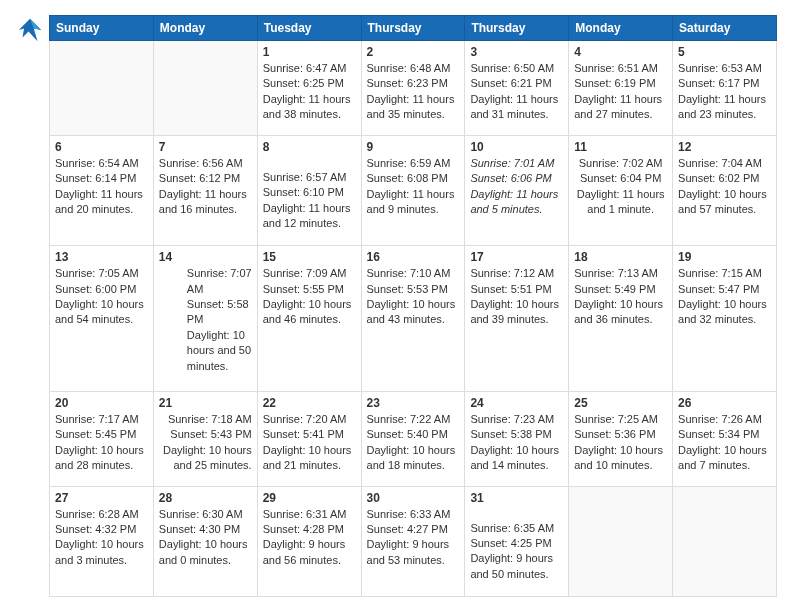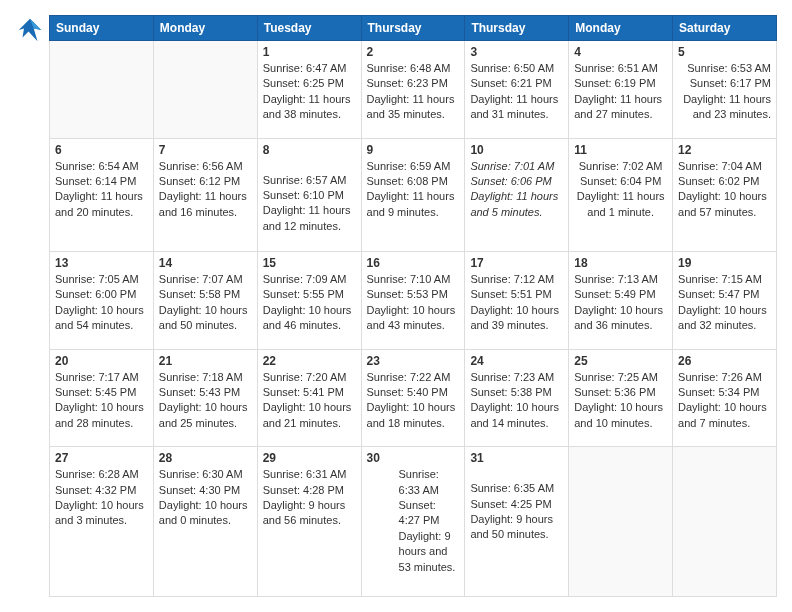--- a/index.html
+++ b/index.html
@@ -150,21 +150,21 @@
 Daylight: 11 hours and 31 minutes.</div>
           </td>
           <td>
             <span class="day-num">4</span>
             <div class="cell-text" style="white-space: pre-line;">Sunrise: 6:51 AM
 Sunset: 6:19 PM
 Daylight: 11 hours and 27 minutes.</div>
           </td>
           <td>
             <span class="day-num">5</span>
-            <div class="cell-text" style="white-space: pre-line; text-align: right;">Sunrise: 6:53 AM
+            <div class="cell-text" style="white-space: pre-line;">Sunrise: 6:53 AM
 Sunset: 6:17 PM
 Daylight: 11 hours and 23 minutes.</div>
           </td>
         </tr>
         <tr>
           <td>
             <span class="day-num">6</span>
             <div class="cell-text" style="white-space: pre-line;">Sunrise: 6:54 AM
 Sunset: 6:14 PM
 Daylight: 11 hours and 20 minutes.</div>
@@ -208,21 +208,21 @@
         </tr>
         <tr>
           <td>
             <span class="day-num">13</span>
             <div class="cell-text" style="white-space: pre-line;">Sunrise: 7:05 AM
 Sunset: 6:00 PM
 Daylight: 10 hours and 54 minutes.</div>
           </td>
           <td>
             <span class="day-num">14</span>
-            <div class="cell-text" style="white-space: pre-line;">Sunrise: 7:07 AM
+            <div class="cell-text" style="white-space: pre-line; margin-left: 28px;">Sunrise: 7:07 AM
 Sunset: 5:58 PM
 Daylight: 10 hours and 50 minutes.</div>
           </td>
           <td>
             <span class="day-num">15</span>
             <div class="cell-text" style="white-space: pre-line;">Sunrise: 7:09 AM
 Sunset: 5:55 PM
 Daylight: 10 hours and 46 minutes.</div>
           </td>
           <td>
@@ -252,21 +252,21 @@
         </tr>
         <tr>
           <td>
             <span class="day-num">20</span>
             <div class="cell-text" style="white-space: pre-line;">Sunrise: 7:17 AM
 Sunset: 5:45 PM
 Daylight: 10 hours and 28 minutes.</div>
           </td>
           <td>
             <span class="day-num">21</span>
-            <div class="cell-text" style="white-space: pre-line;">Sunrise: 7:18 AM
+            <div class="cell-text" style="white-space: pre-line; text-align: right;">Sunrise: 7:18 AM
 Sunset: 5:43 PM
 Daylight: 10 hours and 25 minutes.</div>
           </td>
           <td>
             <span class="day-num">22</span>
             <div class="cell-text" style="white-space: pre-line;">Sunrise: 7:20 AM
 Sunset: 5:41 PM
 Daylight: 10 hours and 21 minutes.</div>
           </td>
           <td>
@@ -308,21 +308,21 @@
 Daylight: 10 hours and 0 minutes.</div>
           </td>
           <td>
             <span class="day-num">29</span>
             <div class="cell-text" style="white-space: pre-line;">Sunrise: 6:31 AM
 Sunset: 4:28 PM
 Daylight: 9 hours and 56 minutes.</div>
           </td>
           <td>
             <span class="day-num">30</span>
-            <div class="cell-text" style="white-space: pre-line; margin-left: 32px;">Sunrise: 6:33 AM
+            <div class="cell-text" style="white-space: pre-line;">Sunrise: 6:33 AM
 Sunset: 4:27 PM
 Daylight: 9 hours and 53 minutes.</div>
           </td>
           <td>
             <span class="day-num">31</span>
             <div class="cell-text" style="white-space: pre-line; margin-top: 16px;">Sunrise: 6:35 AM
 Sunset: 4:25 PM
 Daylight: 9 hours and 50 minutes.</div>
           </td>
           <td class="empty"></td>

